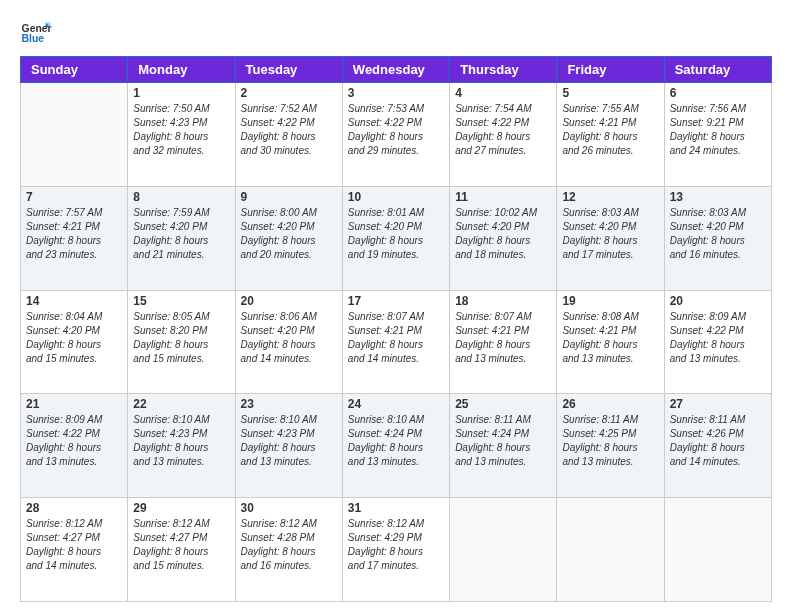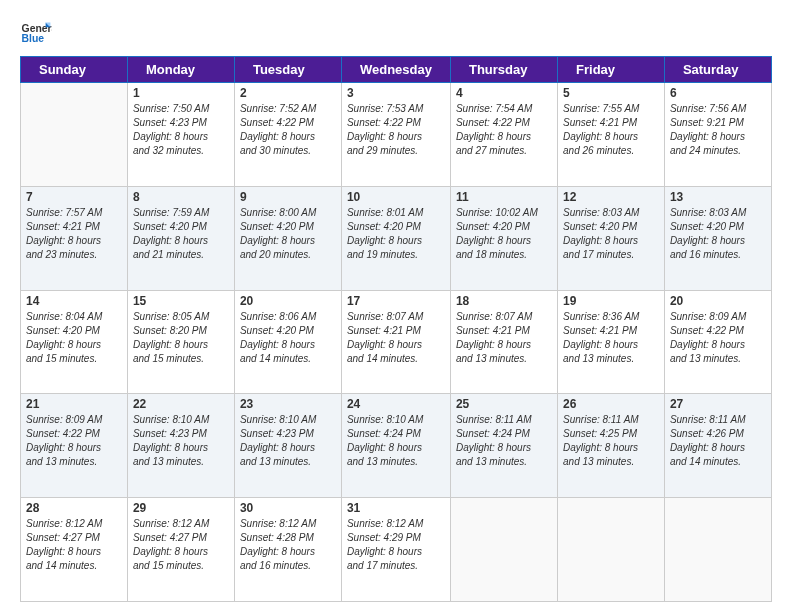--- a/index.html
+++ b/index.html
@@ -43,24 +43,24 @@
     .calendar-subtitle {
       font-size: 14px;
       color: #555;
     }
     .calendar-table {
       width: 100%;
       border-collapse: collapse;
       flex: 1;
     }
     .calendar-table th {
-      background-color: #4c1d95;
+      background-color: #6d28d9;
       color: white;
       text-align: left;
-      padding: 5px 18px;
+      padding: 5px 10px;
       font-size: 13px;
       border: 1px solid #1a6fc4;
     }
     .calendar-table td {
       border: 1px solid #ccc;
       vertical-align: top;
       padding: 3px 5px;
       width: calc(100% / 7);
       height: 85px;
       font-size: 10.5px;
@@ -245,21 +245,21 @@
           </td>
           <td>
             <span class="day-number">18</span>
             <div class="day-info" style="white-space: pre-line;">Sunrise: 8:07 AM
 Sunset: 4:21 PM
 Daylight: 8 hours
 and 13 minutes.</div>
           </td>
           <td>
             <span class="day-number">19</span>
-            <div class="day-info" style="white-space: pre-line;">Sunrise: 8:36 AM
+            <div class="day-info" style="white-space: pre-line;">Sunrise: 8:08 AM
 Sunset: 4:21 PM
 Daylight: 8 hours
 and 13 minutes.</div>
           </td>
           <td>
             <span class="day-number">20</span>
             <div class="day-info" style="white-space: pre-line;">Sunrise: 8:09 AM
 Sunset: 4:22 PM
 Daylight: 8 hours
 and 13 minutes.</div>

